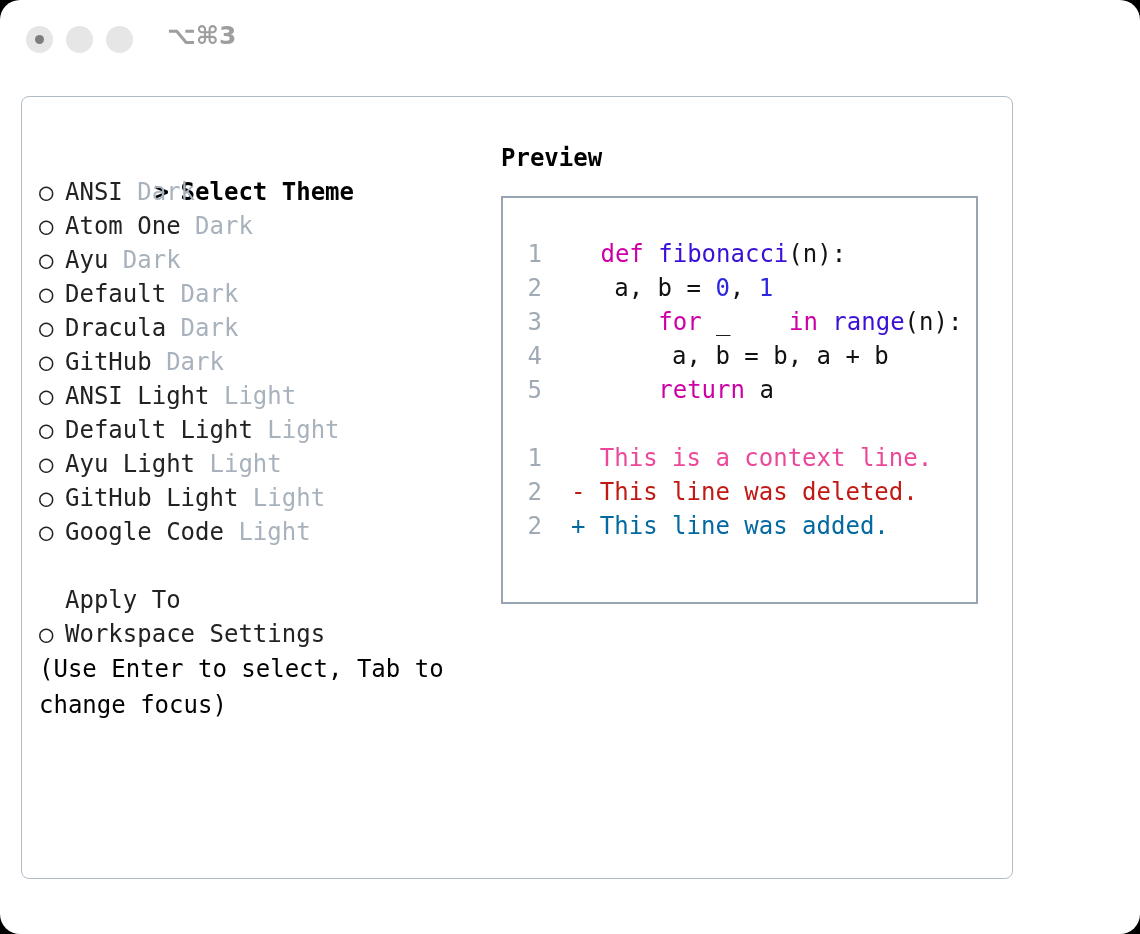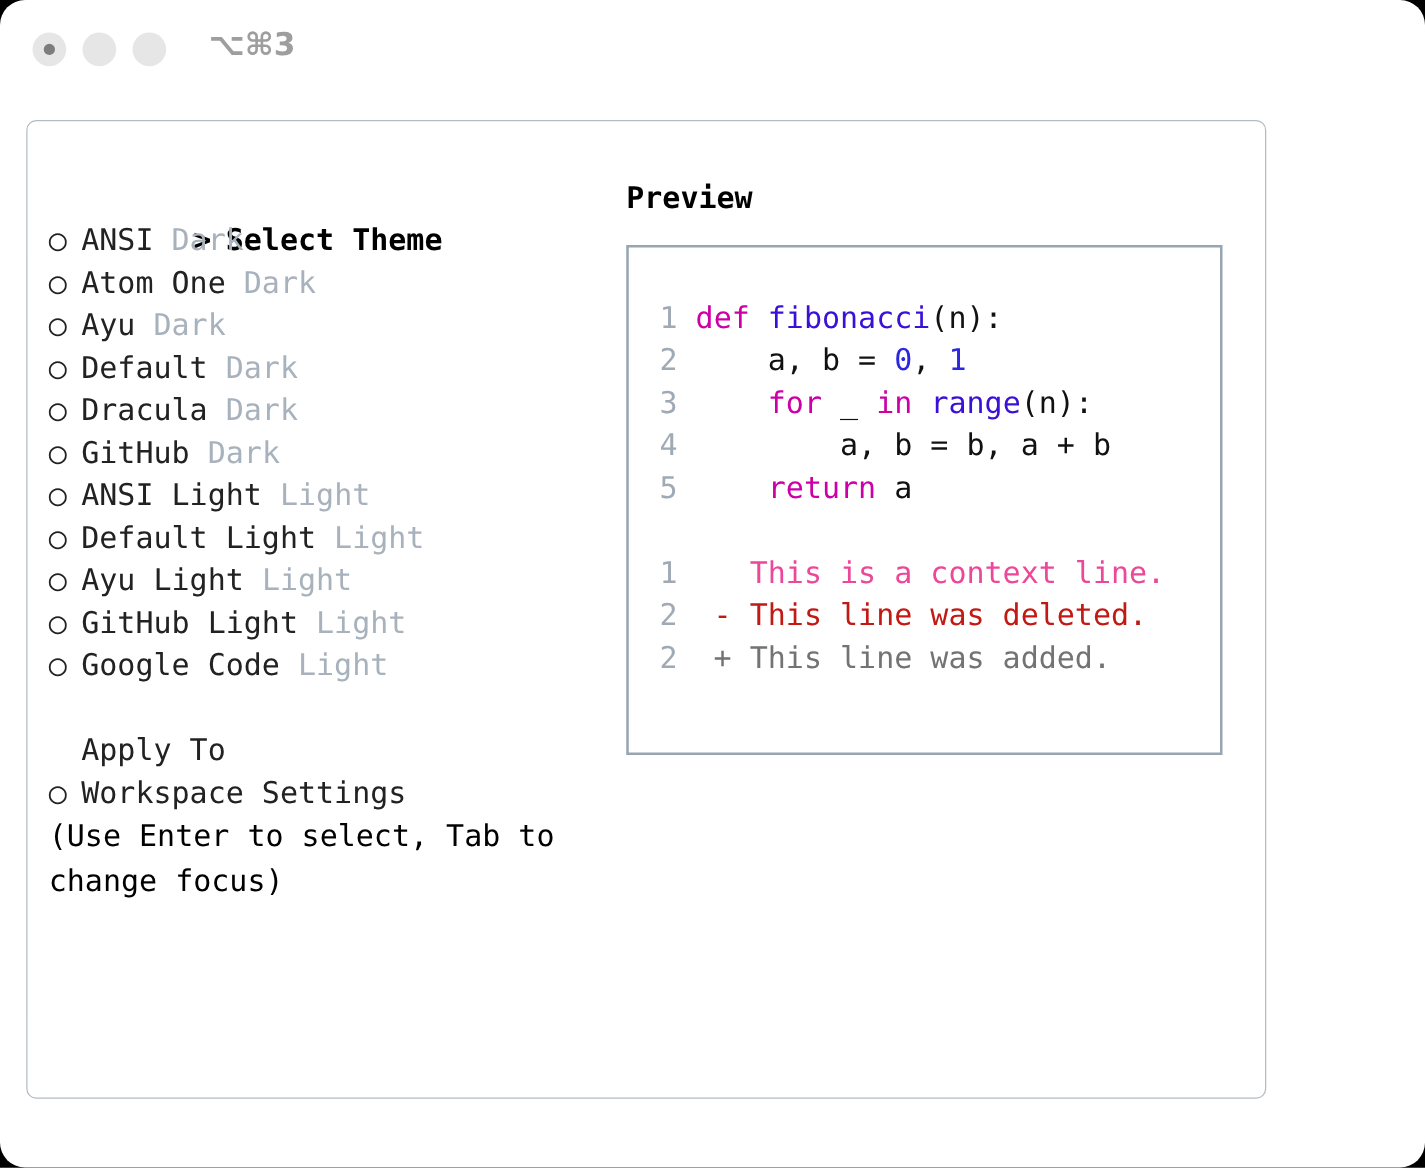--- a/index.html
+++ b/index.html
@@ -172,30 +172,30 @@
     color: #111111;
   }
 
   .ln {
     display: inline-block;
     width: 26px;
     text-align: right;
     color: #a0aab5;
   }
 
-  .kw   { color: #cc00a6; }
+  .kw   { color: #cc00a6; margin-left: 44px; }
   .fn   { color: #3b10d6; }
   .num  { color: #2c26e0; }
   .pl   { color: #111111; }
 
   .blank-line { height: 34px; }
 
   .diff-ctx { color: #ec4899; }
   .diff-del { color: #c11a14; }
-  .diff-add { color: #737373; }
+  .diff-add { color: #0369a1; }
 </style>
 </head>
 <body>
 
 <div id="window">
 
   <div id="titlebar">
     <div class="dot dot-1">
       <div class="dot-inner"></div>
     </div>

